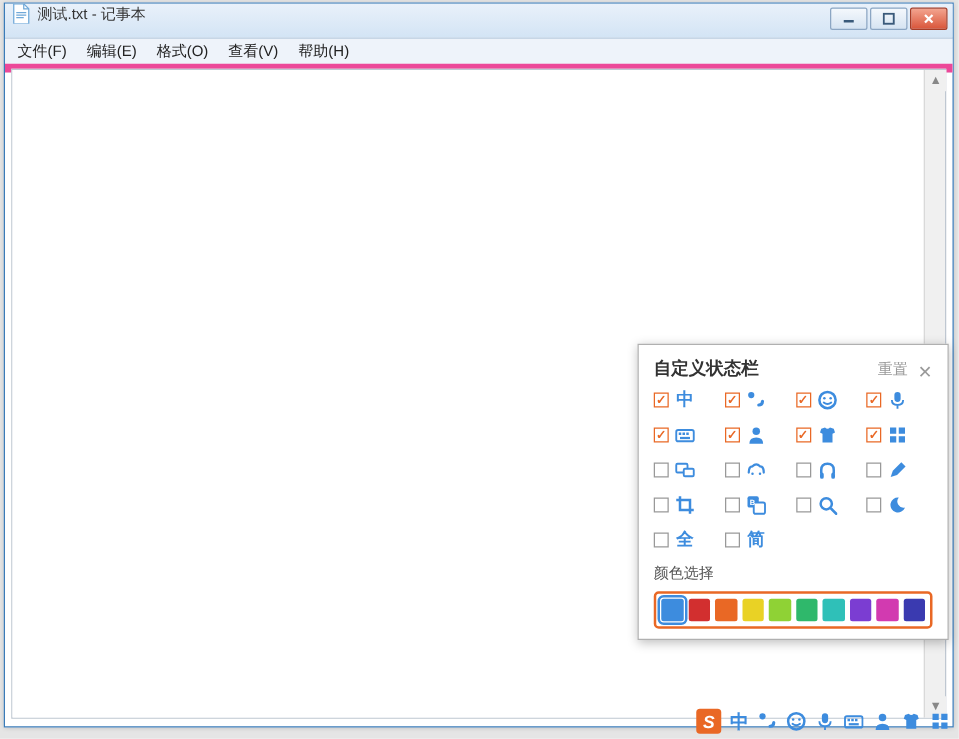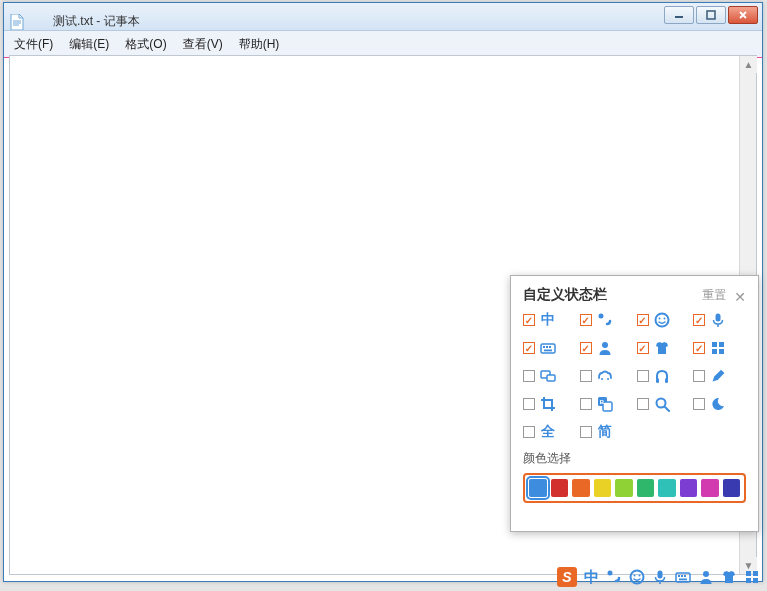--- a/index.html
+++ b/index.html
@@ -18,24 +18,23 @@
     width: 760px; height: 580px;
     border: 1px solid #3a7bb8;
     background: #fff;
     box-shadow: 0 0 4px rgba(0,0,0,.2);
   }
   .titlebar {
     height: 28px;
     background: linear-gradient(#e9f1fa, #d3e4f5);
     border-bottom: 1px solid #b6c9de;
     display: flex;
-    align-items: flex-end;
+    align-items: flex-start;
     padding: 0 4px;
     position: relative;
-    gap: 23px;
   }
   .titlebar .doc-icon {
     width: 14px; height: 16px;
     margin: 0 6px 0 2px;
   }
   .titlebar .title { color: #333; font-size: 12px; }
   .win-controls {
     position: absolute; right: 4px; top: 3px;
     display: flex; gap: 2px;
   }
@@ -47,21 +46,21 @@
     display: flex; align-items: center; justify-content: center;
     cursor: pointer;
   }
   .win-btn.close {
     background: linear-gradient(#f3a48f, #d9563b);
     border-color: #a73c26;
   }
   .menubar {
     height: 27px;
     background: #eef3fa;
-    border-bottom: 1px solid #ec4899;
+    border-bottom: 7px solid #ec4899;
     display: flex;
     align-items: center;
     padding: 0 2px;
     font-size: 12px;
   }
   .menubar .menu-item {
     padding: 2px 8px;
     cursor: pointer;
     color: #222;
   }
@@ -97,21 +96,21 @@
   .scroll-arrow.down { position: absolute; bottom: 0; }
 
   
   .popup {
     position: absolute;
     left: 510px; top: 275px;
     width: 249px;
     background: #fff;
     border: 1px solid #b0b0b0;
     box-shadow: 0 2px 8px rgba(0,0,0,.25);
-    padding: 10px 12px 28px 12px;
+    padding: 10px 12px 8px 12px;
   }
   .popup-header {
     display: flex;
     align-items: center;
     justify-content: space-between;
     margin-bottom: 6px;
   }
   .popup-title { font-size: 14px; font-weight: bold; color: #333; }
   .popup-header-right { display: flex; align-items: flex-end; gap: 8px; color: #999; }
   .popup-reset { font-size: 12px; cursor: pointer; }

